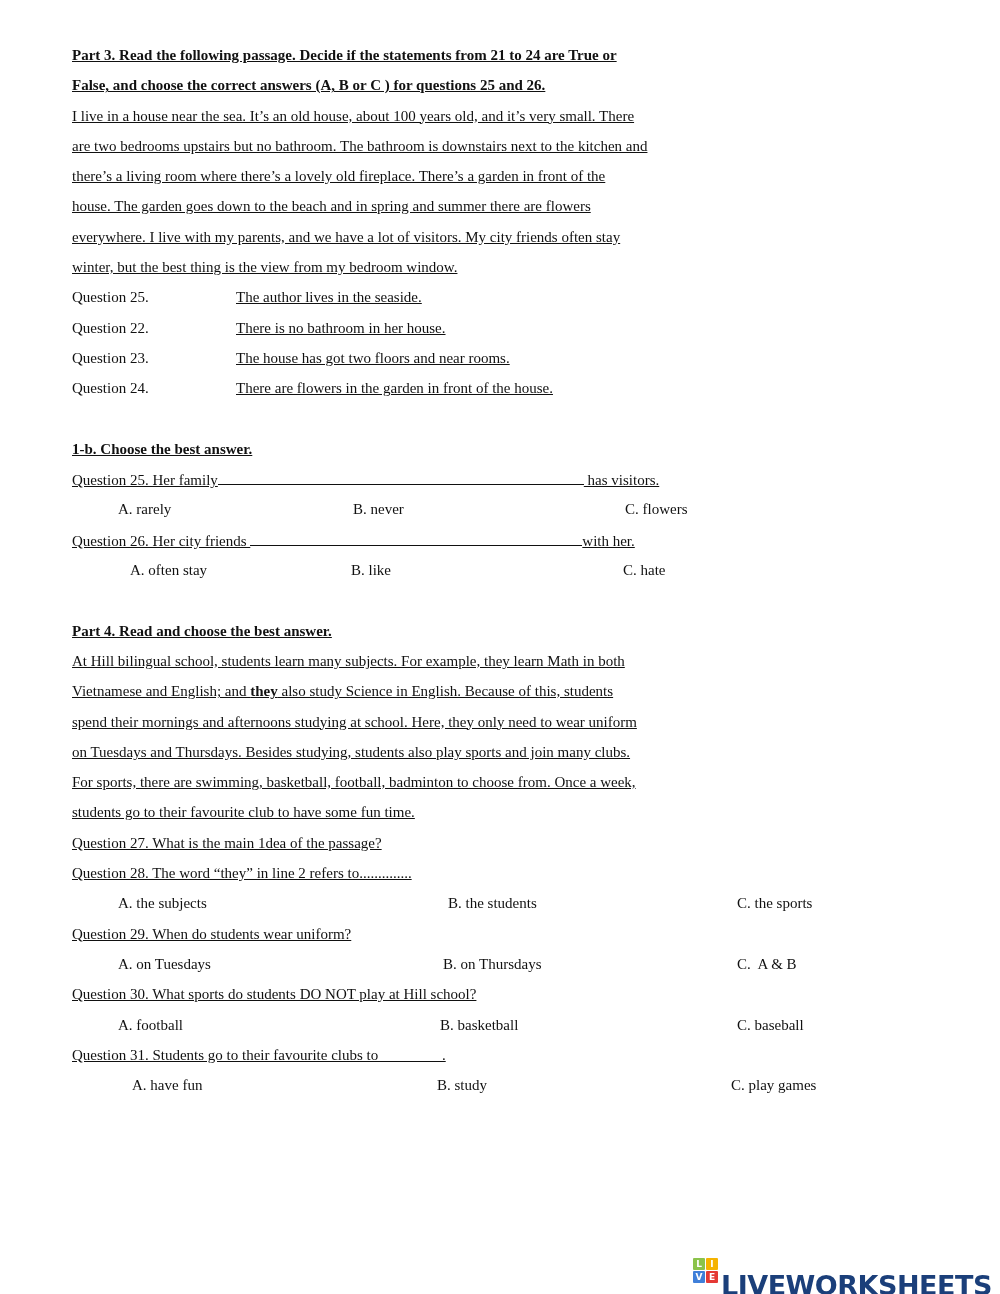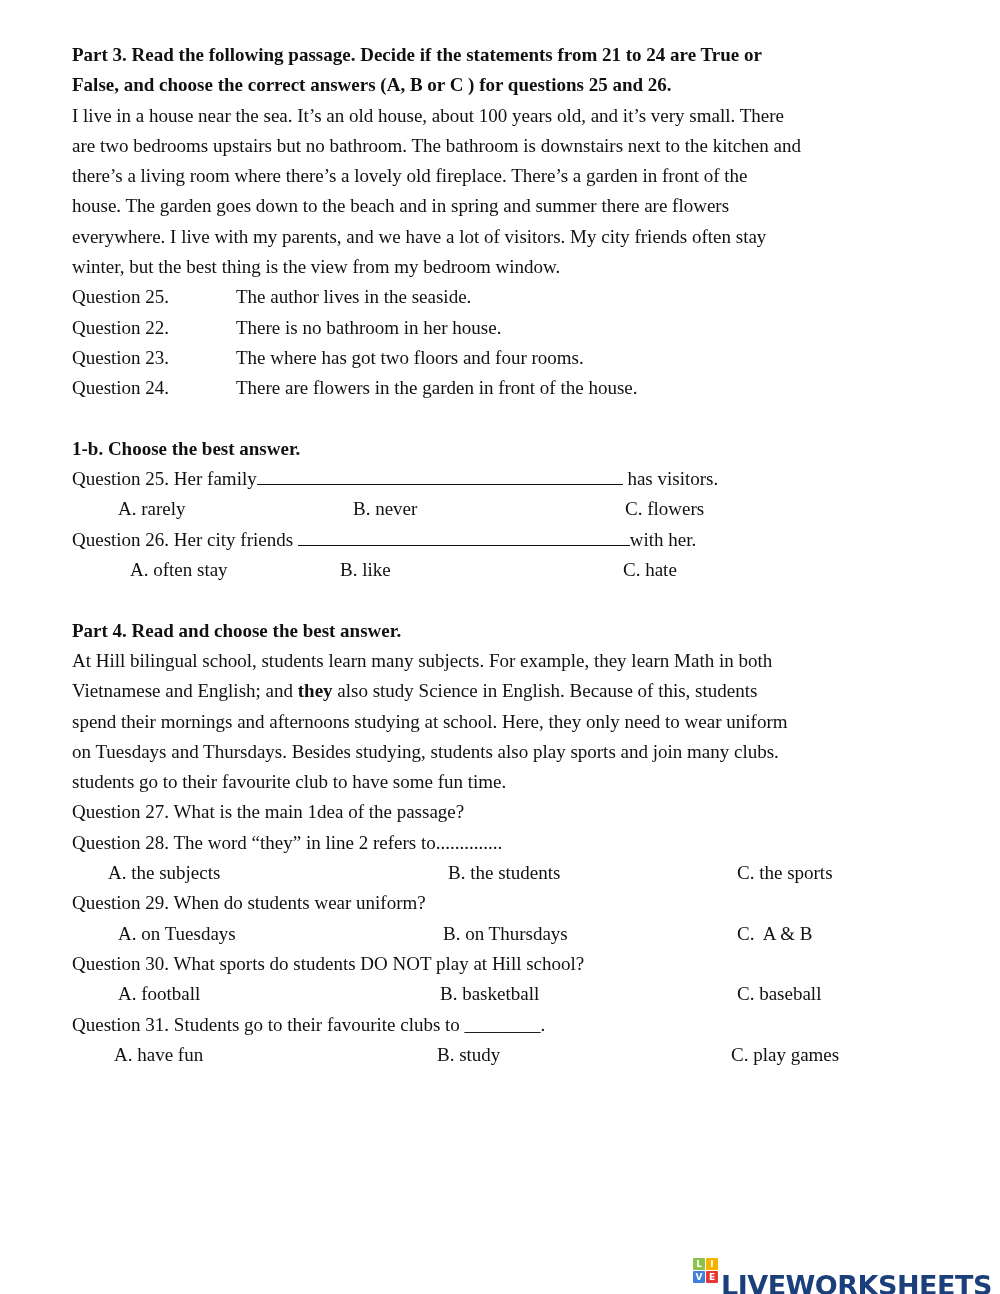--- a/index.html
+++ b/index.html
@@ -1,20 +1,20 @@
 <!DOCTYPE html>
 <html><head>
 <meta charset="utf-8">
 <style>
   html, body { margin: 0; padding: 0; background: #ffffff; }
   body {
     width: 1000px; height: 1294px; position: relative; overflow: hidden;
     font-family: "Liberation Serif", serif; color: #111111;
   }
-  .page { position: absolute; left: 72px; top: 40px; width: 890px; font-size: 19px; line-height: 30.3px; }
+  .page { position: absolute; left: 72px; top: 40px; width: 890px; font-size: 15px; line-height: 30.3px; text-decoration: underline; }
   .line { white-space: nowrap; height: 30.3px; }
   .bold { font-weight: bold; }
   .gap { height: 30.3px; }
   .q-num { display: inline-block; width: 164px; }
   .blank { display: inline-block; border-bottom: 1.3px solid #111; height: 20px; vertical-align: baseline; }
   .opt-row { position: relative; height: 30.3px; white-space: nowrap; }
   .opt { position: absolute; top: 0; }
   .logo {
     position: absolute; left: 693px; top: 1255px; height: 30px; display: flex; align-items: center;
   }
@@ -34,21 +34,21 @@
     <div class="line">are two bedrooms upstairs but no bathroom. The bathroom is downstairs next to the kitchen and</div>
     <div class="line">there’s a living room where there’s a lovely old fireplace. There’s a garden in front of the</div>
     <div class="line">house. The garden goes down to the beach and in spring and summer there are flowers</div>
     <div class="line">everywhere. I live with my parents, and we have a lot of visitors. My city friends often stay</div>
     <div class="line">winter, but the best thing is the view from my bedroom window.</div>
   </div>
 
   <div>
     <div class="line"><span class="q-num">Question 25.</span><span>The author lives in the seaside.</span></div>
     <div class="line"><span class="q-num">Question 22.</span><span>There is no bathroom in her house.</span></div>
-    <div class="line"><span class="q-num">Question 23.</span><span>The where has got two floors and four rooms.</span></div>
+    <div class="line"><span class="q-num">Question 23.</span><span>The house has got two floors and near rooms.</span></div>
     <div class="line"><span class="q-num">Question 24.</span><span>There are flowers in the garden in front of the house.</span></div>
   </div>
 
   <div class="gap"></div>
 
   <div class="line bold">1-b. Choose the best answer.</div>
 
   <div class="line">
     <span>Question 25. Her family</span><span class="blank" style="width:366px"></span><span> has visitors.</span>
   </div>
@@ -56,62 +56,63 @@
     <span class="opt" style="left:46px">A. rarely</span>
     <span class="opt" style="left:281px">B. never</span>
     <span class="opt" style="left:553px">C. flowers</span>
   </div>
 
   <div class="line">
     <span>Question 26. Her city friends </span><span class="blank" style="width:332px"></span><span>with her.</span>
   </div>
   <div class="opt-row">
     <span class="opt" style="left:58px">A. often stay</span>
-    <span class="opt" style="left:268px">B. like</span>
+    <span class="opt" style="left:279px">B. like</span>
     <span class="opt" style="left:551px">C. hate</span>
   </div>
 
   <div class="gap"></div>
 
   <div class="line bold">Part 4. Read and choose the best answer.</div>
 
   <div>
     <div class="line">At Hill bilingual school, students learn many subjects. For example, they learn Math in both</div>
     <div class="line"><span>Vietnamese and English; and </span><span class="bold">they</span><span> also study Science in English. Because of this, students</span></div>
     <div class="line">spend their mornings and afternoons studying at school. Here, they only need to wear uniform</div>
     <div class="line">on Tuesdays and Thursdays. Besides studying, students also play sports and join many clubs.</div>
+    <div class="line">For sports, there are swimming, basketball,  football, badminton to choose from. Once a week,</div>
     <div class="line">students go to their favourite club to have some fun time.</div>
   </div>
 
   <div class="line">Question 27. What is the main 1dea of the passage?</div>
 
   <div class="line">Question 28. The word “they” in line 2 refers to..............</div>
   <div class="opt-row">
-    <span class="opt" style="left:36px">A. the subjects</span>
+    <span class="opt" style="left:46px">A. the subjects</span>
     <span class="opt" style="left:376px">B. the students</span>
     <span class="opt" style="left:665px">C. the sports</span>
   </div>
 
   <div class="line">Question 29. When do students wear uniform?</div>
   <div class="opt-row">
     <span class="opt" style="left:46px">A. on Tuesdays</span>
     <span class="opt" style="left:371px">B. on Thursdays</span>
     <span class="opt" style="left:665px; white-space:pre">C.  A &amp; B</span>
   </div>
 
   <div class="line">Question 30. What sports do students DO NOT play at Hill school?</div>
   <div class="opt-row">
     <span class="opt" style="left:46px">A. football</span>
     <span class="opt" style="left:368px">B. basketball</span>
     <span class="opt" style="left:665px">C. baseball</span>
   </div>
 
   <div class="line">Question 31. Students go to their favourite clubs to ________.</div>
   <div class="opt-row">
-    <span class="opt" style="left:42px">A. have fun</span>
+    <span class="opt" style="left:60px">A. have fun</span>
     <span class="opt" style="left:365px">B. study</span>
     <span class="opt" style="left:659px">C. play games</span>
   </div>
 </div>
 
 <div class="logo">
   <div class="logo-grid">
     <div class="logo-cell" style="background:#8bc34a">L</div>
     <div class="logo-cell" style="background:#f5b300">I</div>
     <div class="logo-cell" style="background:#3f7fd9">V</div>

